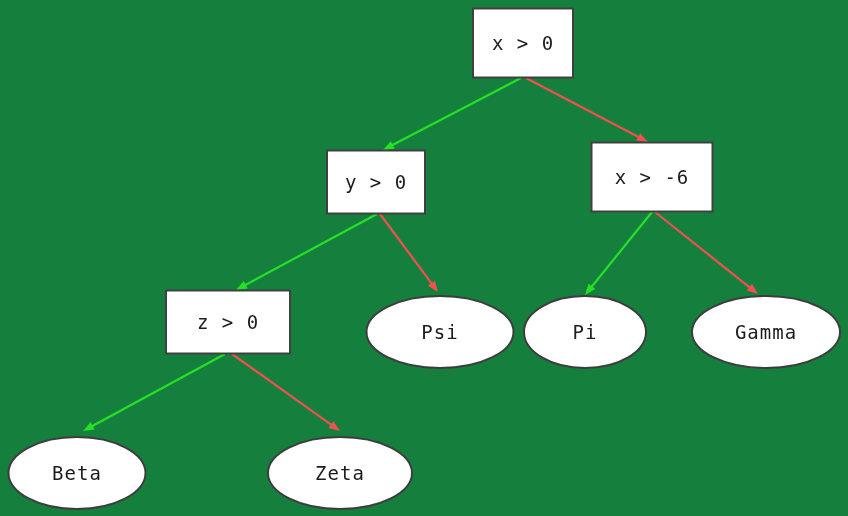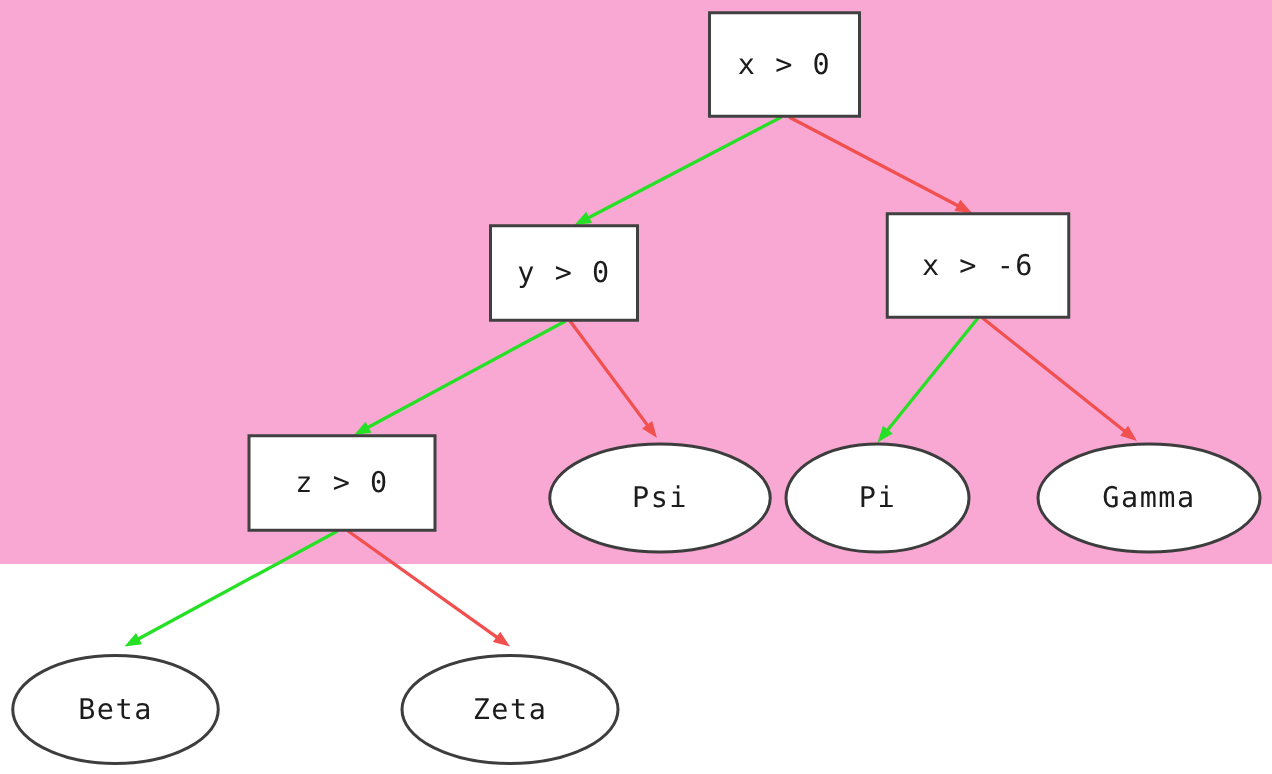--- a/index.html
+++ b/index.html
@@ -10,22 +10,22 @@
   }
   body {
     width: 848px;
     height: 516px;
     overflow: hidden;
     font-family: "DejaVu Sans Mono", "Liberation Mono", monospace;
   }
   #diagram-canvas {
     position: relative;
     width: 848px;
-    height: 376px;
-    background: #f9a8d4;
+    height: 516px;
+    background: #15803d;
     text-align: right;
   }
   #tree-svg {
     position: absolute;
     top: 0;
     left: 0;
     width: 848px;
     height: 516px;
   }
   .node-box {

